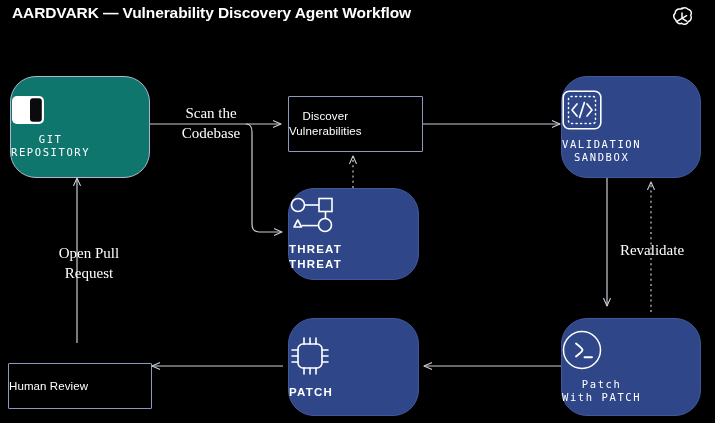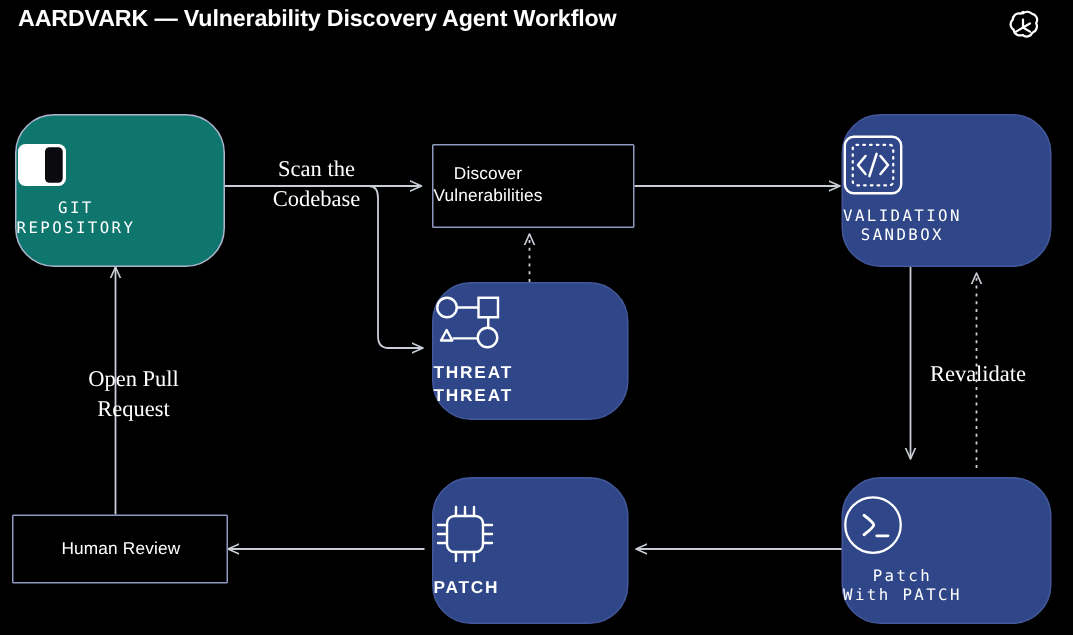--- a/index.html
+++ b/index.html
@@ -188,19 +188,19 @@
         <path d="M15 33 V39 M21 33 V39 M27 33 V39"></path>
         <path d="M9 15 H3 M9 21 H3 M9 27 H3"></path>
         <path d="M33 15 H39 M33 21 H39 M33 27 H39"></path>
       </svg>
     </div>
     <div class="node-label sans-bold">
       <div>PATCH</div>
     </div>
   </div>
 
-  <div class="node node-rect" style="left:8px;top:343px;width:144px;height:46px;padding-left:32px;">
+  <div class="node node-rect" style="left:8px;top:363px;width:144px;height:46px;">
     <div class="node-label sans-plain">
       <div>Human Review</div>
     </div>
   </div>
 
 </div>
 
 </body></html>

